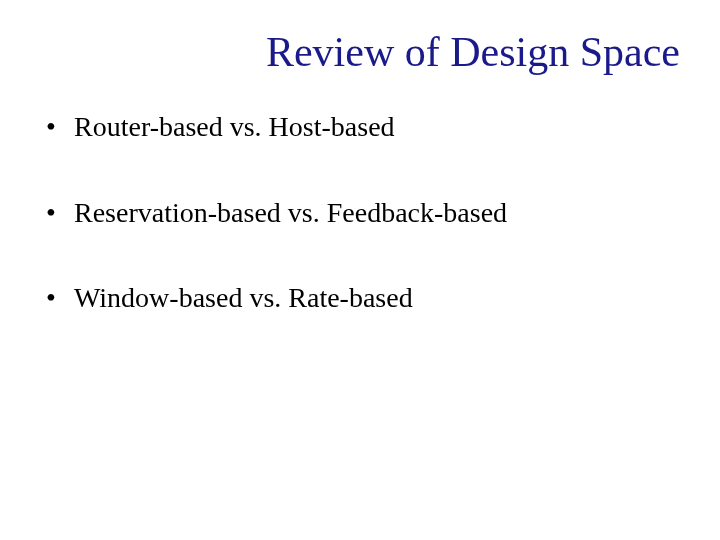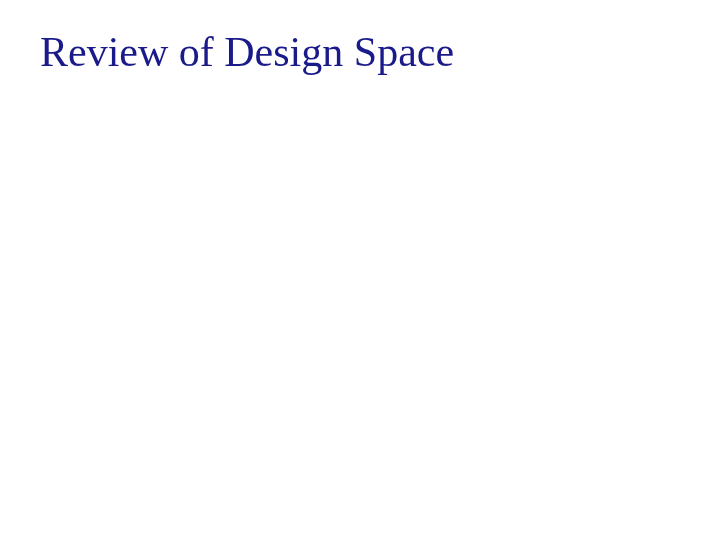--- a/index.html
+++ b/index.html
@@ -11,21 +11,21 @@
     font-family: "Times New Roman", Times, serif;
     color: #000000;
   }
   .slide {
     width: 720px;
     height: 540px;
     box-sizing: border-box;
     padding: 20px 40px 40px 40px;
   }
   .title {
-    text-align: left;
+    text-align: right;
     font-size: 42px;
     color: #1a1a8a;
     margin: 8px 0 34px 0;
     font-weight: normal;
   }
   ul.bullets {
     list-style: none;
     margin: 0;
     padding: 0 0 0 6px;
   }
@@ -43,13 +43,18 @@
     left: 0;
     top: 0;
     font-size: 28px;
   }
 </style>
 </head>
 <body>
 
 <div class="slide">
   <h1 class="title">Review of Design Space</h1>
+  <ul class="bullets">
+    <li>Router-based vs. Host-based</li>
+    <li>Reservation-based vs. Feedback-based</li>
+    <li>Window-based vs. Rate-based</li>
+  </ul>
 </div>
 
 </body></html>

